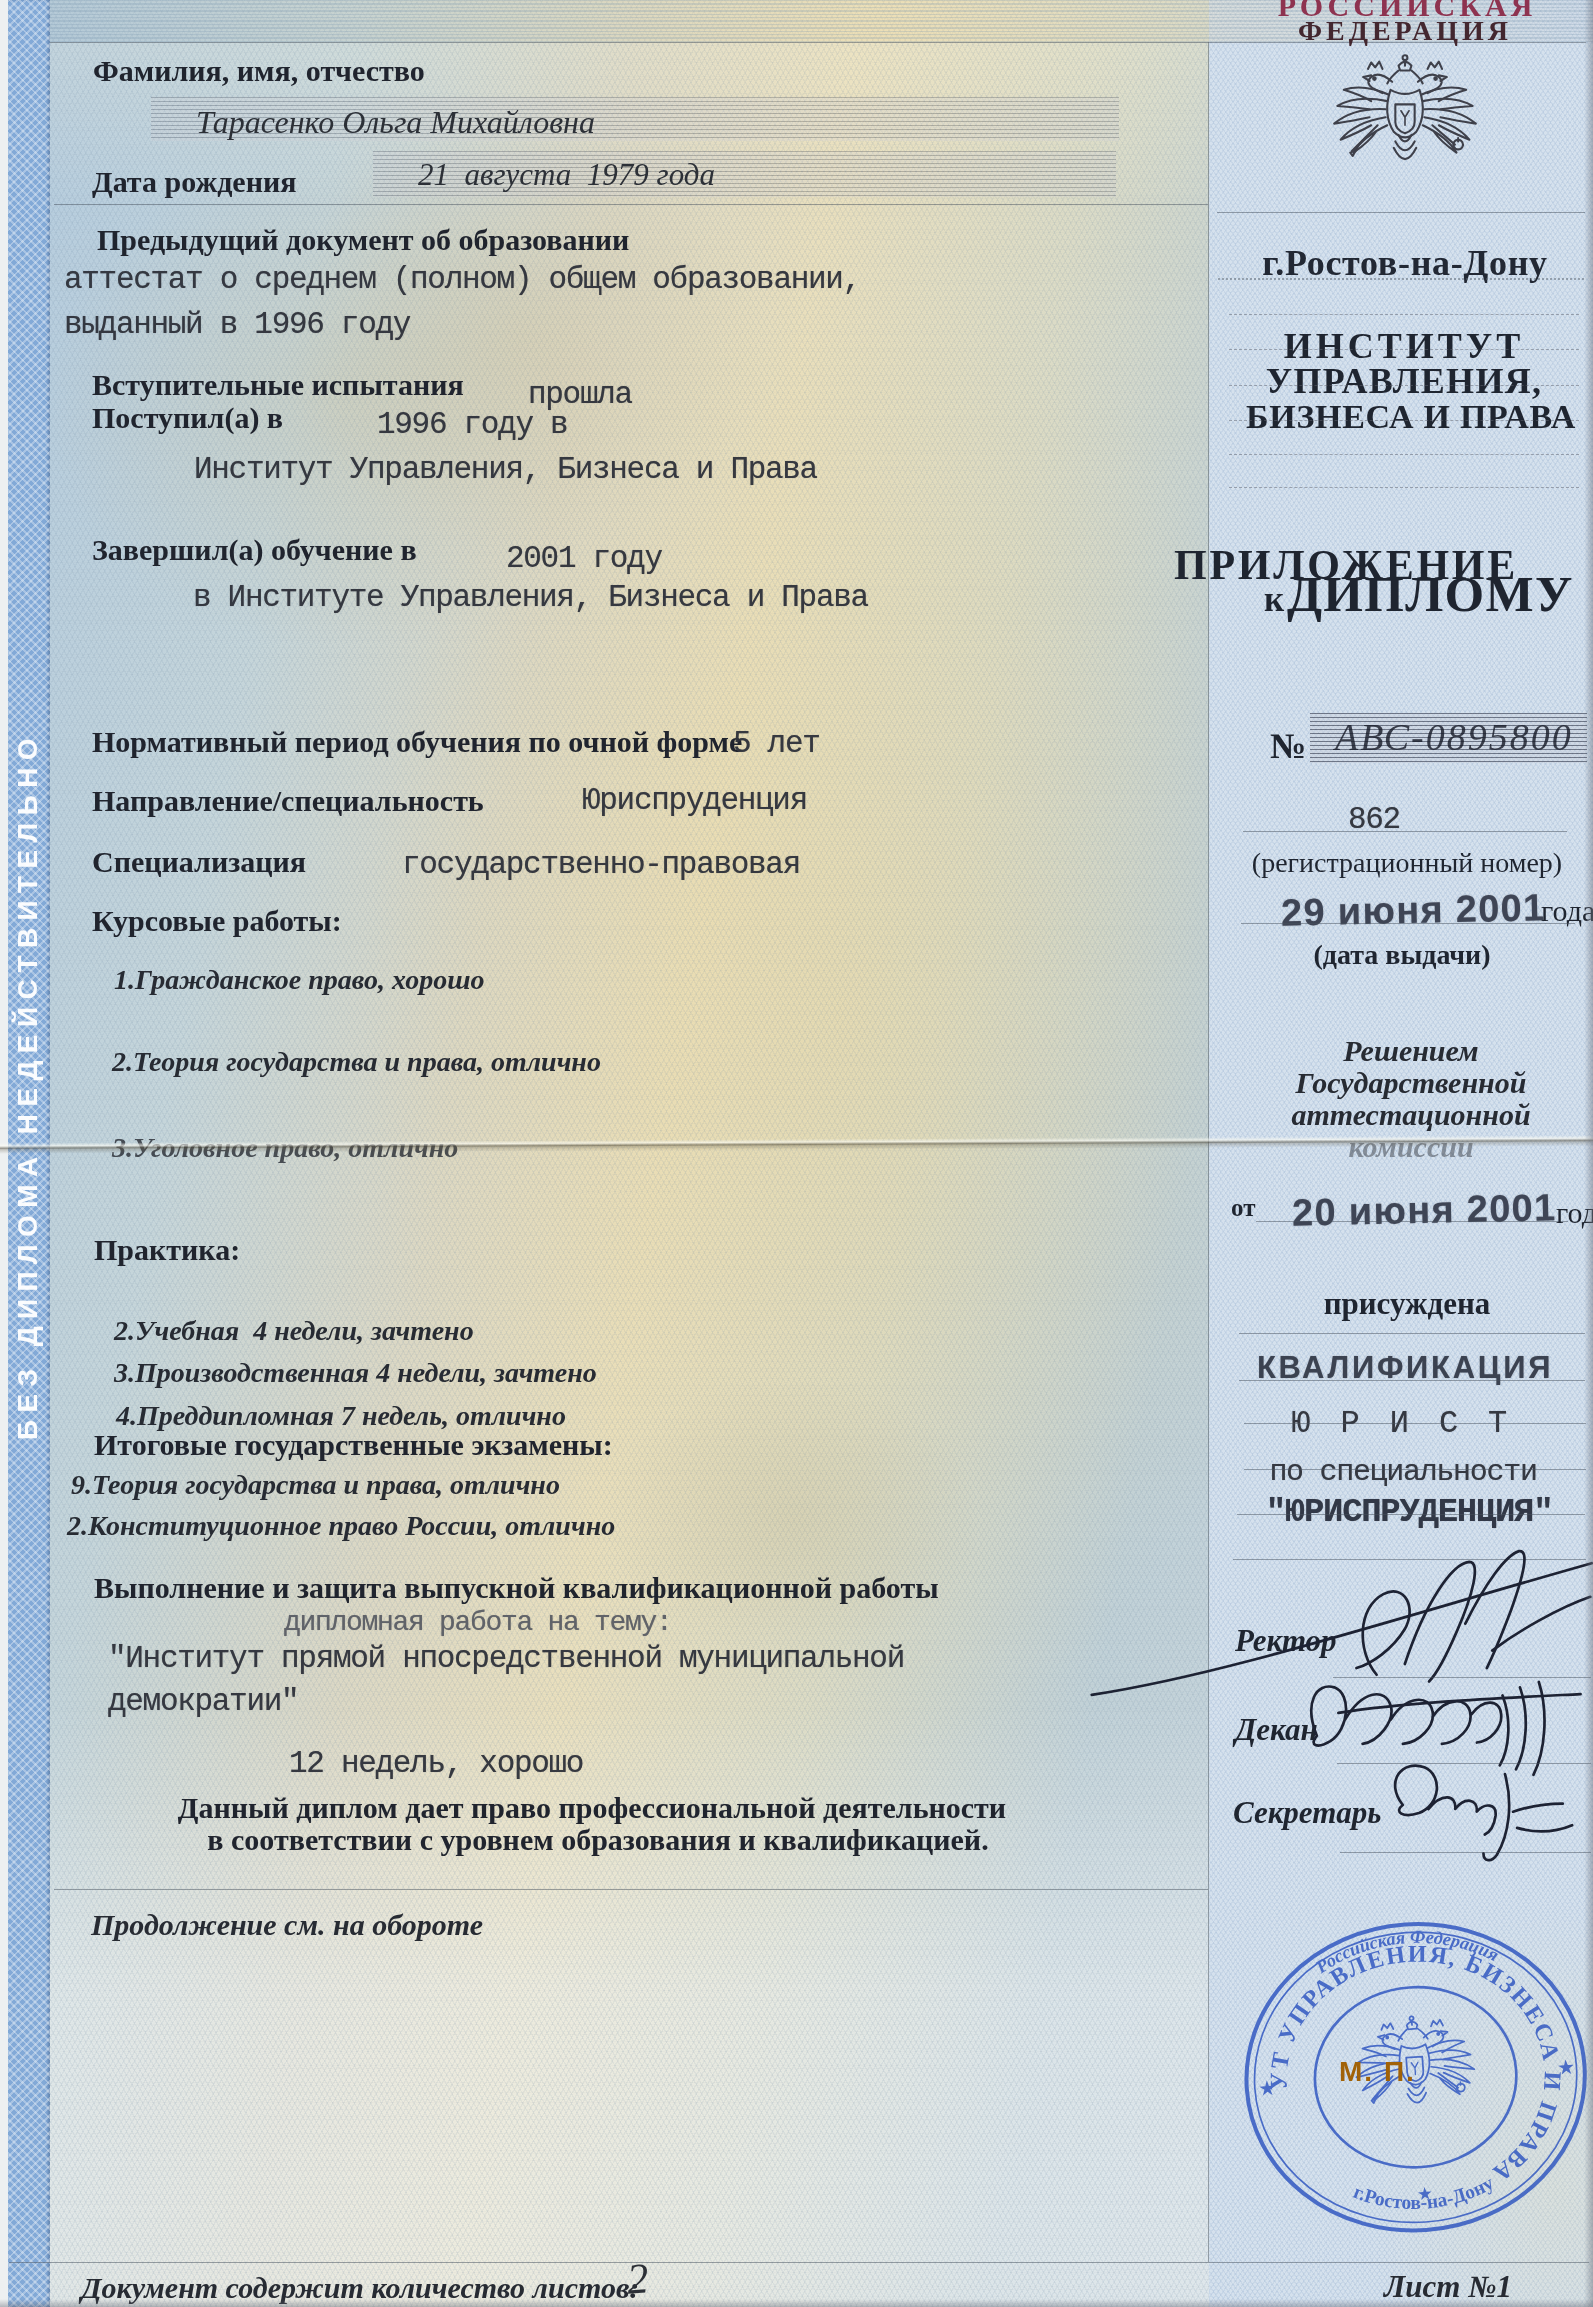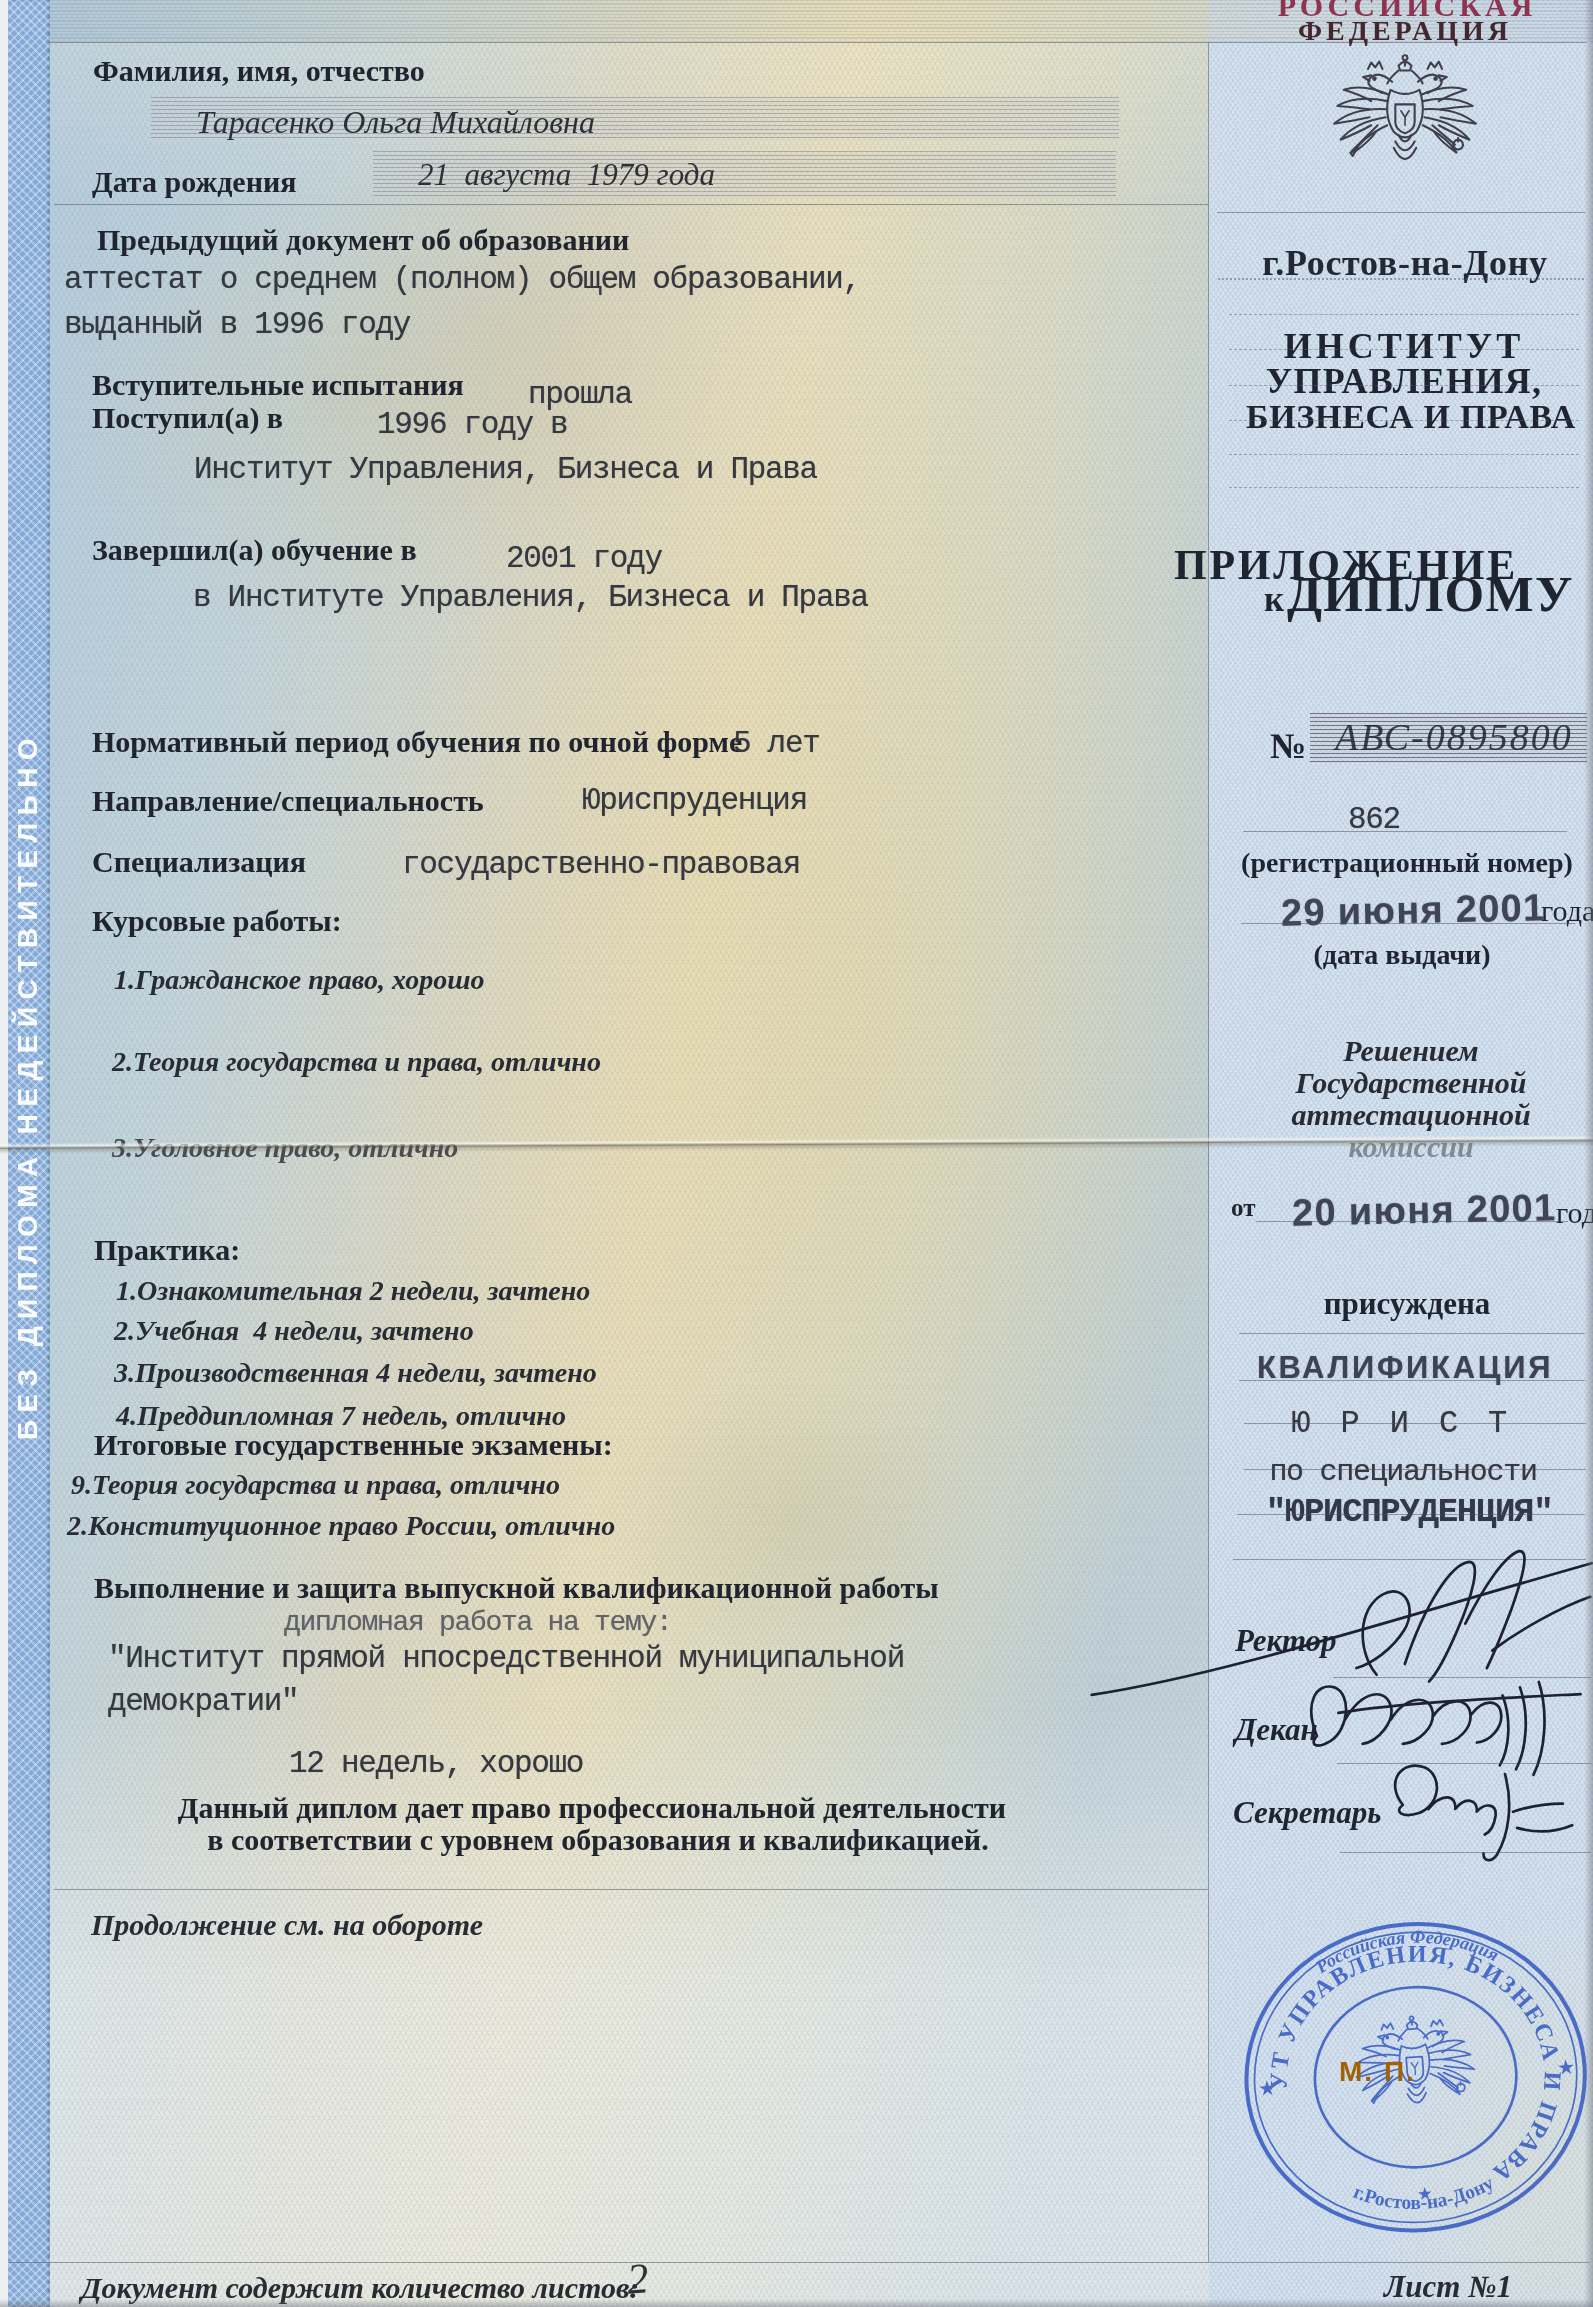--- a/index.html
+++ b/index.html
@@ -149,21 +149,20 @@
   <div class="abs typed" style="left:582px;top:783px">Юриспруденция</div>
   <div class="abs lbl" style="left:92px;top:845px">Специализация</div>
   <div class="abs typed" style="left:402px;top:847px">государственно-правовая</div>
 
   <div class="abs lbl" style="left:92px;top:904px">Курсовые работы:</div>
   <div class="abs it" style="left:114px;top:964px">1.Гражданское право, хорошо</div>
   <div class="abs it" style="left:112px;top:1046px">2.Теория государства и права, отлично</div>
   <div class="abs it" style="left:112px;top:1132px;opacity:.8">3.Уголовное право, отлично</div>
 
   <div class="abs lbl" style="left:94px;top:1233px">Практика:</div>
-  <div class="abs it" style="left:116px;top:1275px">1.Ознакомительная 2 недели, зачтено</div>
   <div class="abs it" style="left:114px;top:1315px">2.Учебная  4 недели, зачтено</div>
   <div class="abs it" style="left:114px;top:1357px">3.Производственная 4 недели, зачтено</div>
   <div class="abs it" style="left:116px;top:1400px">4.Преддипломная 7 недель, отлично</div>
   <div class="abs lbl" style="left:94px;top:1428px">Итоговые государственные экзамены:</div>
   <div class="abs it" style="left:71px;top:1469px">9.Теория государства и права, отлично</div>
   <div class="abs it" style="left:67px;top:1510px">2.Конституционное право России, отлично</div>
 
   <div class="abs lbl" style="left:94px;top:1571px">Выполнение и защита выпускной квалификационной работы</div>
   <div class="abs typed" style="left:284px;top:1607px;font-size:28px;color:rgba(90,94,102,.8)">дипломная работа на тему:</div>
   <div class="abs typed" style="left:108px;top:1641px">"Институт прямой нпосредственной муниципальной</div>
@@ -201,21 +200,21 @@
   <div class="abs lbl ctr rc" style="left:1346px;top:529px;font-size:42px;letter-spacing:2.7px">ПРИЛОЖЕНИЕ</div>
   <div class="abs rc" style="left:1264px;top:565px;font-weight:bold;white-space:pre"><span style="font-size:35px">к</span><span> </span><span style="font-size:51px;letter-spacing:1.3px">ДИПЛОМУ</span></div>
 
   <div class="abs lbl rc" style="left:1270px;top:725px;font-size:36px">№</div>
   <div class="band dark" style="left:1310px;top:713px;width:277px;height:50px"></div>
   <div class="abs hand" style="left:1335px;top:715px;font-size:38px;letter-spacing:2px;color:#262b38;z-index:2">АВС-0895800</div>
   <div class="band dark" style="left:1310px;top:713px;width:277px;height:50px;opacity:.38;z-index:3"></div>
 
   <div class="abs typed" style="left:1348px;top:802px;font-size:31px">862</div>
   <div class="hr thin" style="left:1243px;top:831px;width:324px"></div>
-  <div class="abs lbl ctr rc" style="left:1407px;top:835px;font-size:28px;font-weight:bold">(регистрационный номер)</div>
+  <div class="abs lbl ctr rc" style="left:1407px;top:835px;font-size:28px;font-weight:normal">(регистрационный номер)</div>
 
   <div class="abs stampTxt" style="left:1281px;top:889px">29 июня 2001</div>
   <div class="abs lbl rc" style="left:1541px;top:894px;font-size:30px;font-weight:normal">года</div>
   <div class="hr thin" style="left:1241px;top:923px;width:334px"></div>
   <div class="abs lbl ctr rc" style="left:1402px;top:927px;font-size:28px">(дата выдачи)</div>
 
   <div class="abs it ctr" style="left:1411px;top:1022px;font-size:30px">Решением</div>
   <div class="abs it ctr" style="left:1411px;top:1054px;font-size:30px">Государственной</div>
   <div class="abs it ctr" style="left:1411px;top:1086px;font-size:30px">аттестационной</div>
   <div class="abs it ctr" style="left:1411px;top:1118px;font-size:30px;opacity:.45">комиссии</div>

